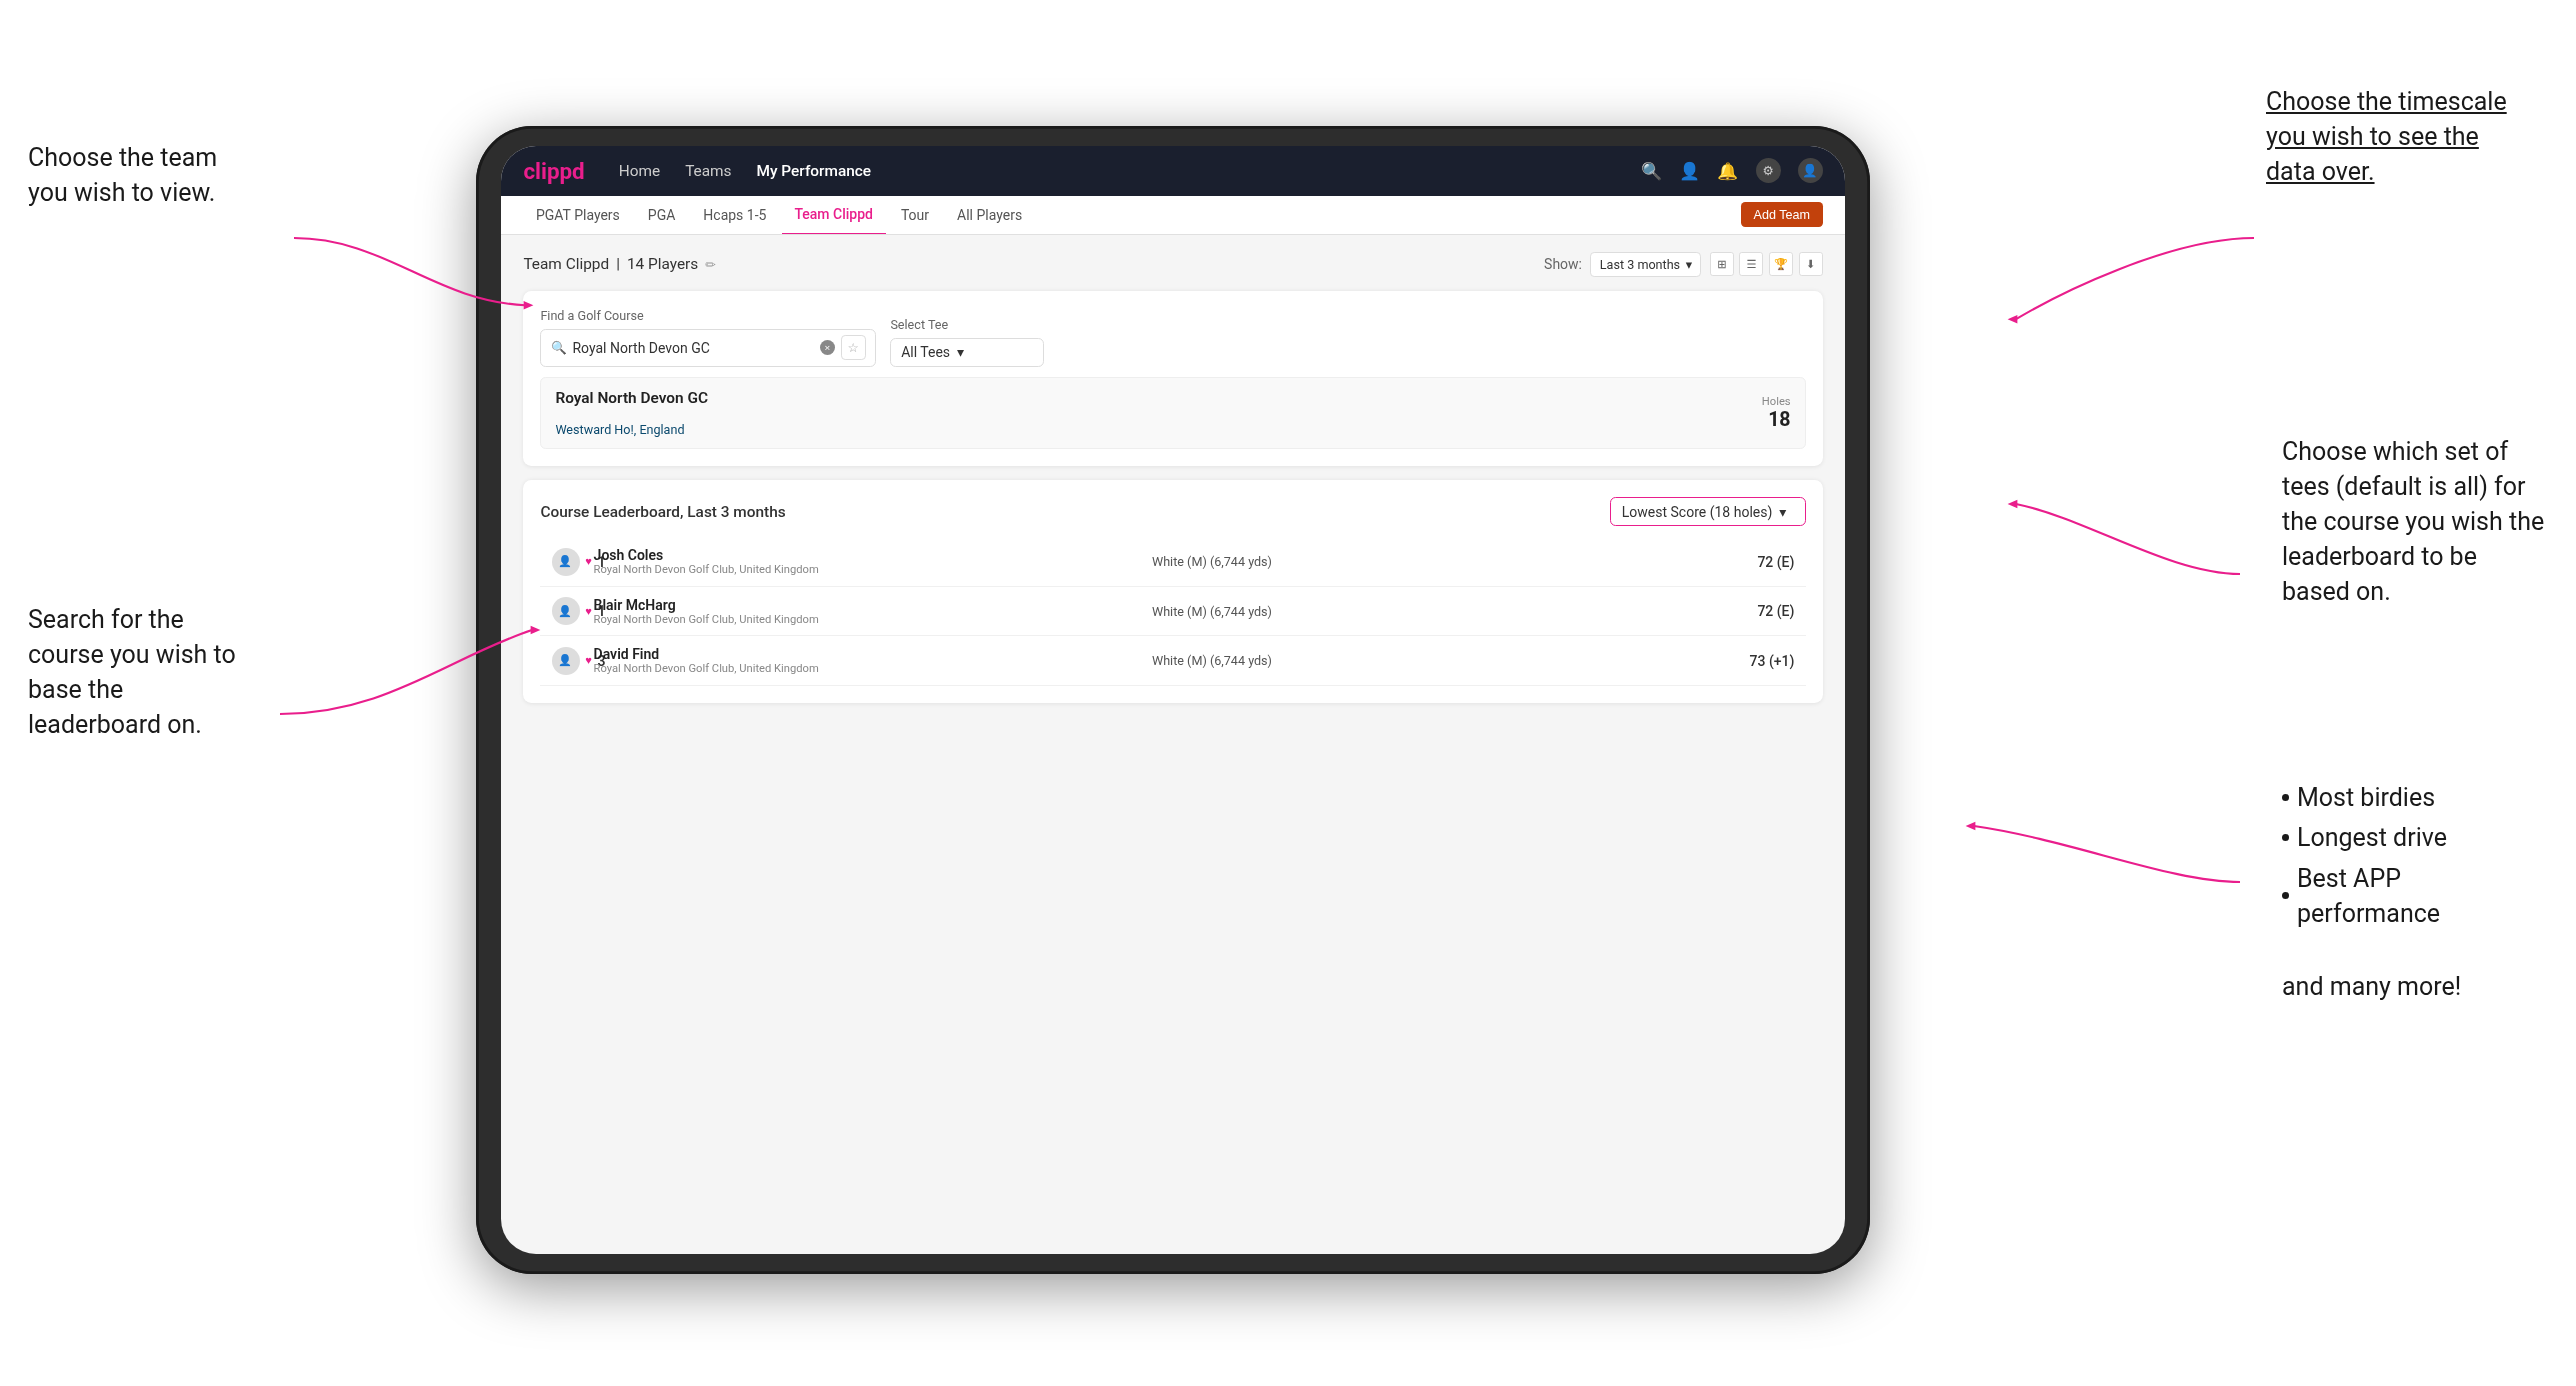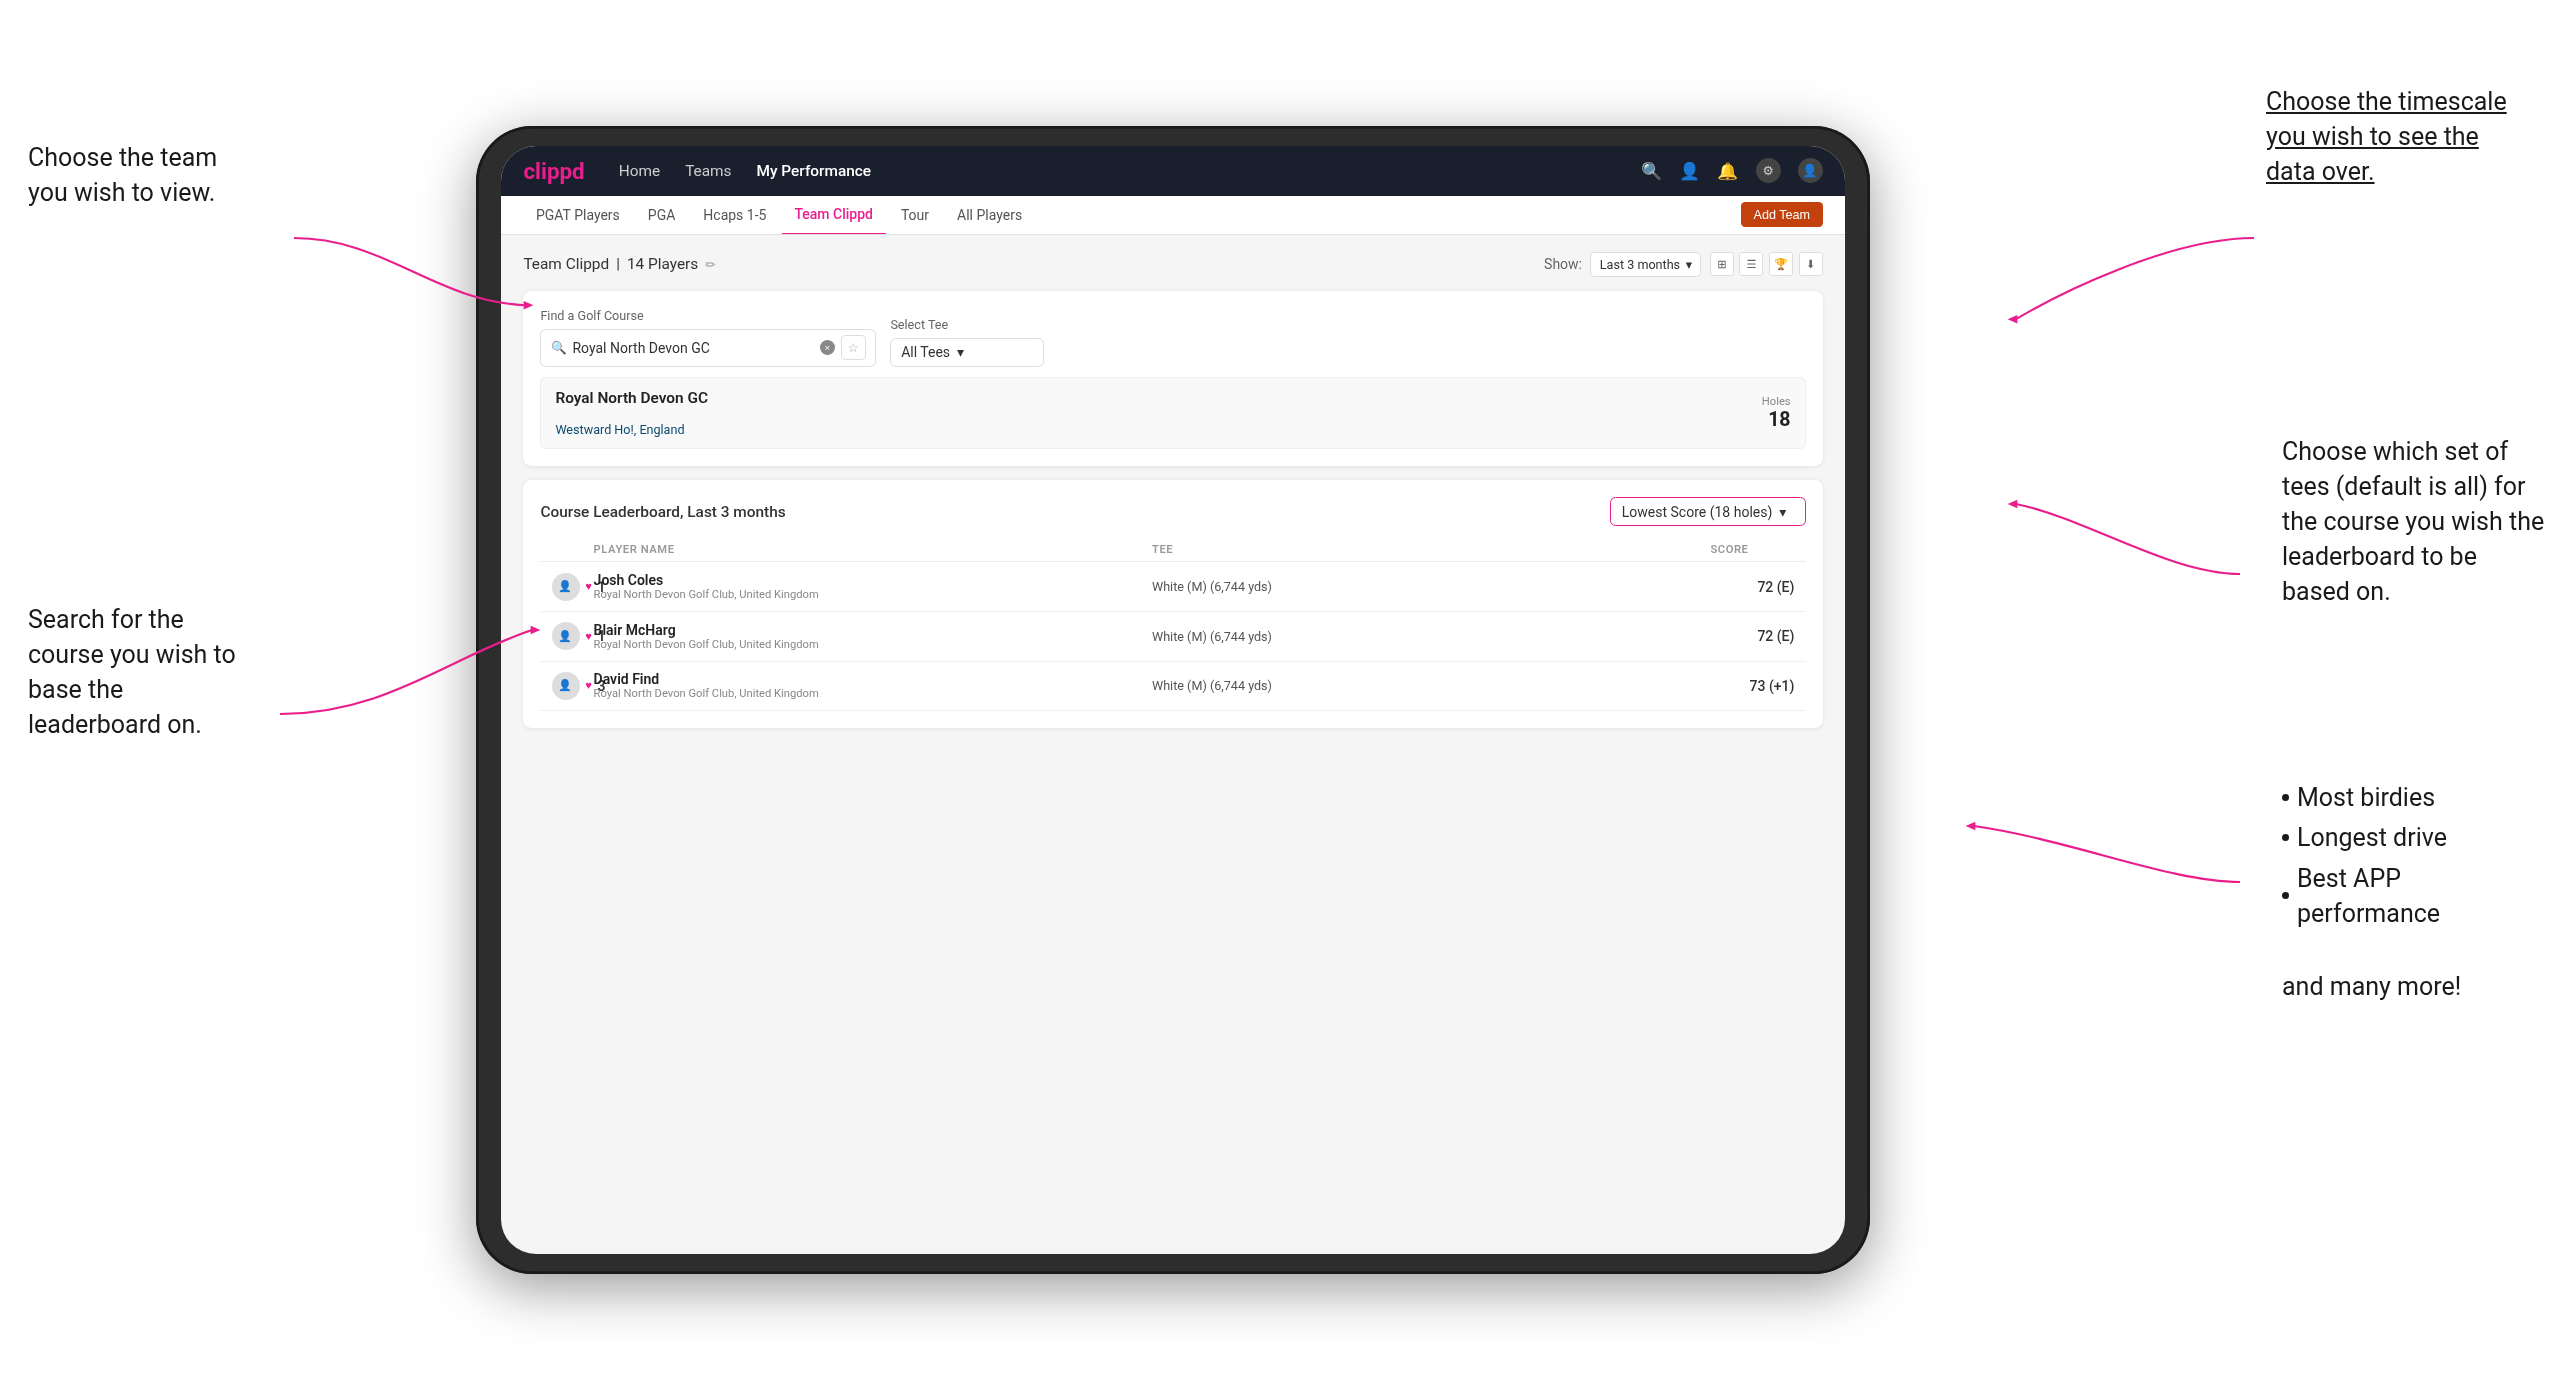--- a/index.html
+++ b/index.html
@@ -618,26 +618,20 @@
               <span>Course Leaderboard,</span>
               <span>Last 3 months</span>
             </div>
             <div class="score-select">
               <span>Lowest Score (18 holes)</span>
               <span>▾</span>
             </div>
           </div>
 
           <div class="lb-table">
-            <div class="lb-table-header">
-              <span></span>
-              <span>PLAYER NAME</span>
-              <span>TEE</span>
-              <span>SCORE</span>
-            </div>
 
             <div class="lb-row">
               <div class="lb-rank">
                 <div class="player-avatar">👤</div>
                 <span class="heart-icon">♥</span>
                 <span>1</span>
               </div>
               <div class="player-info">
                 <div class="player-details">
                   <div class="player-name">Josh Coles</div>

